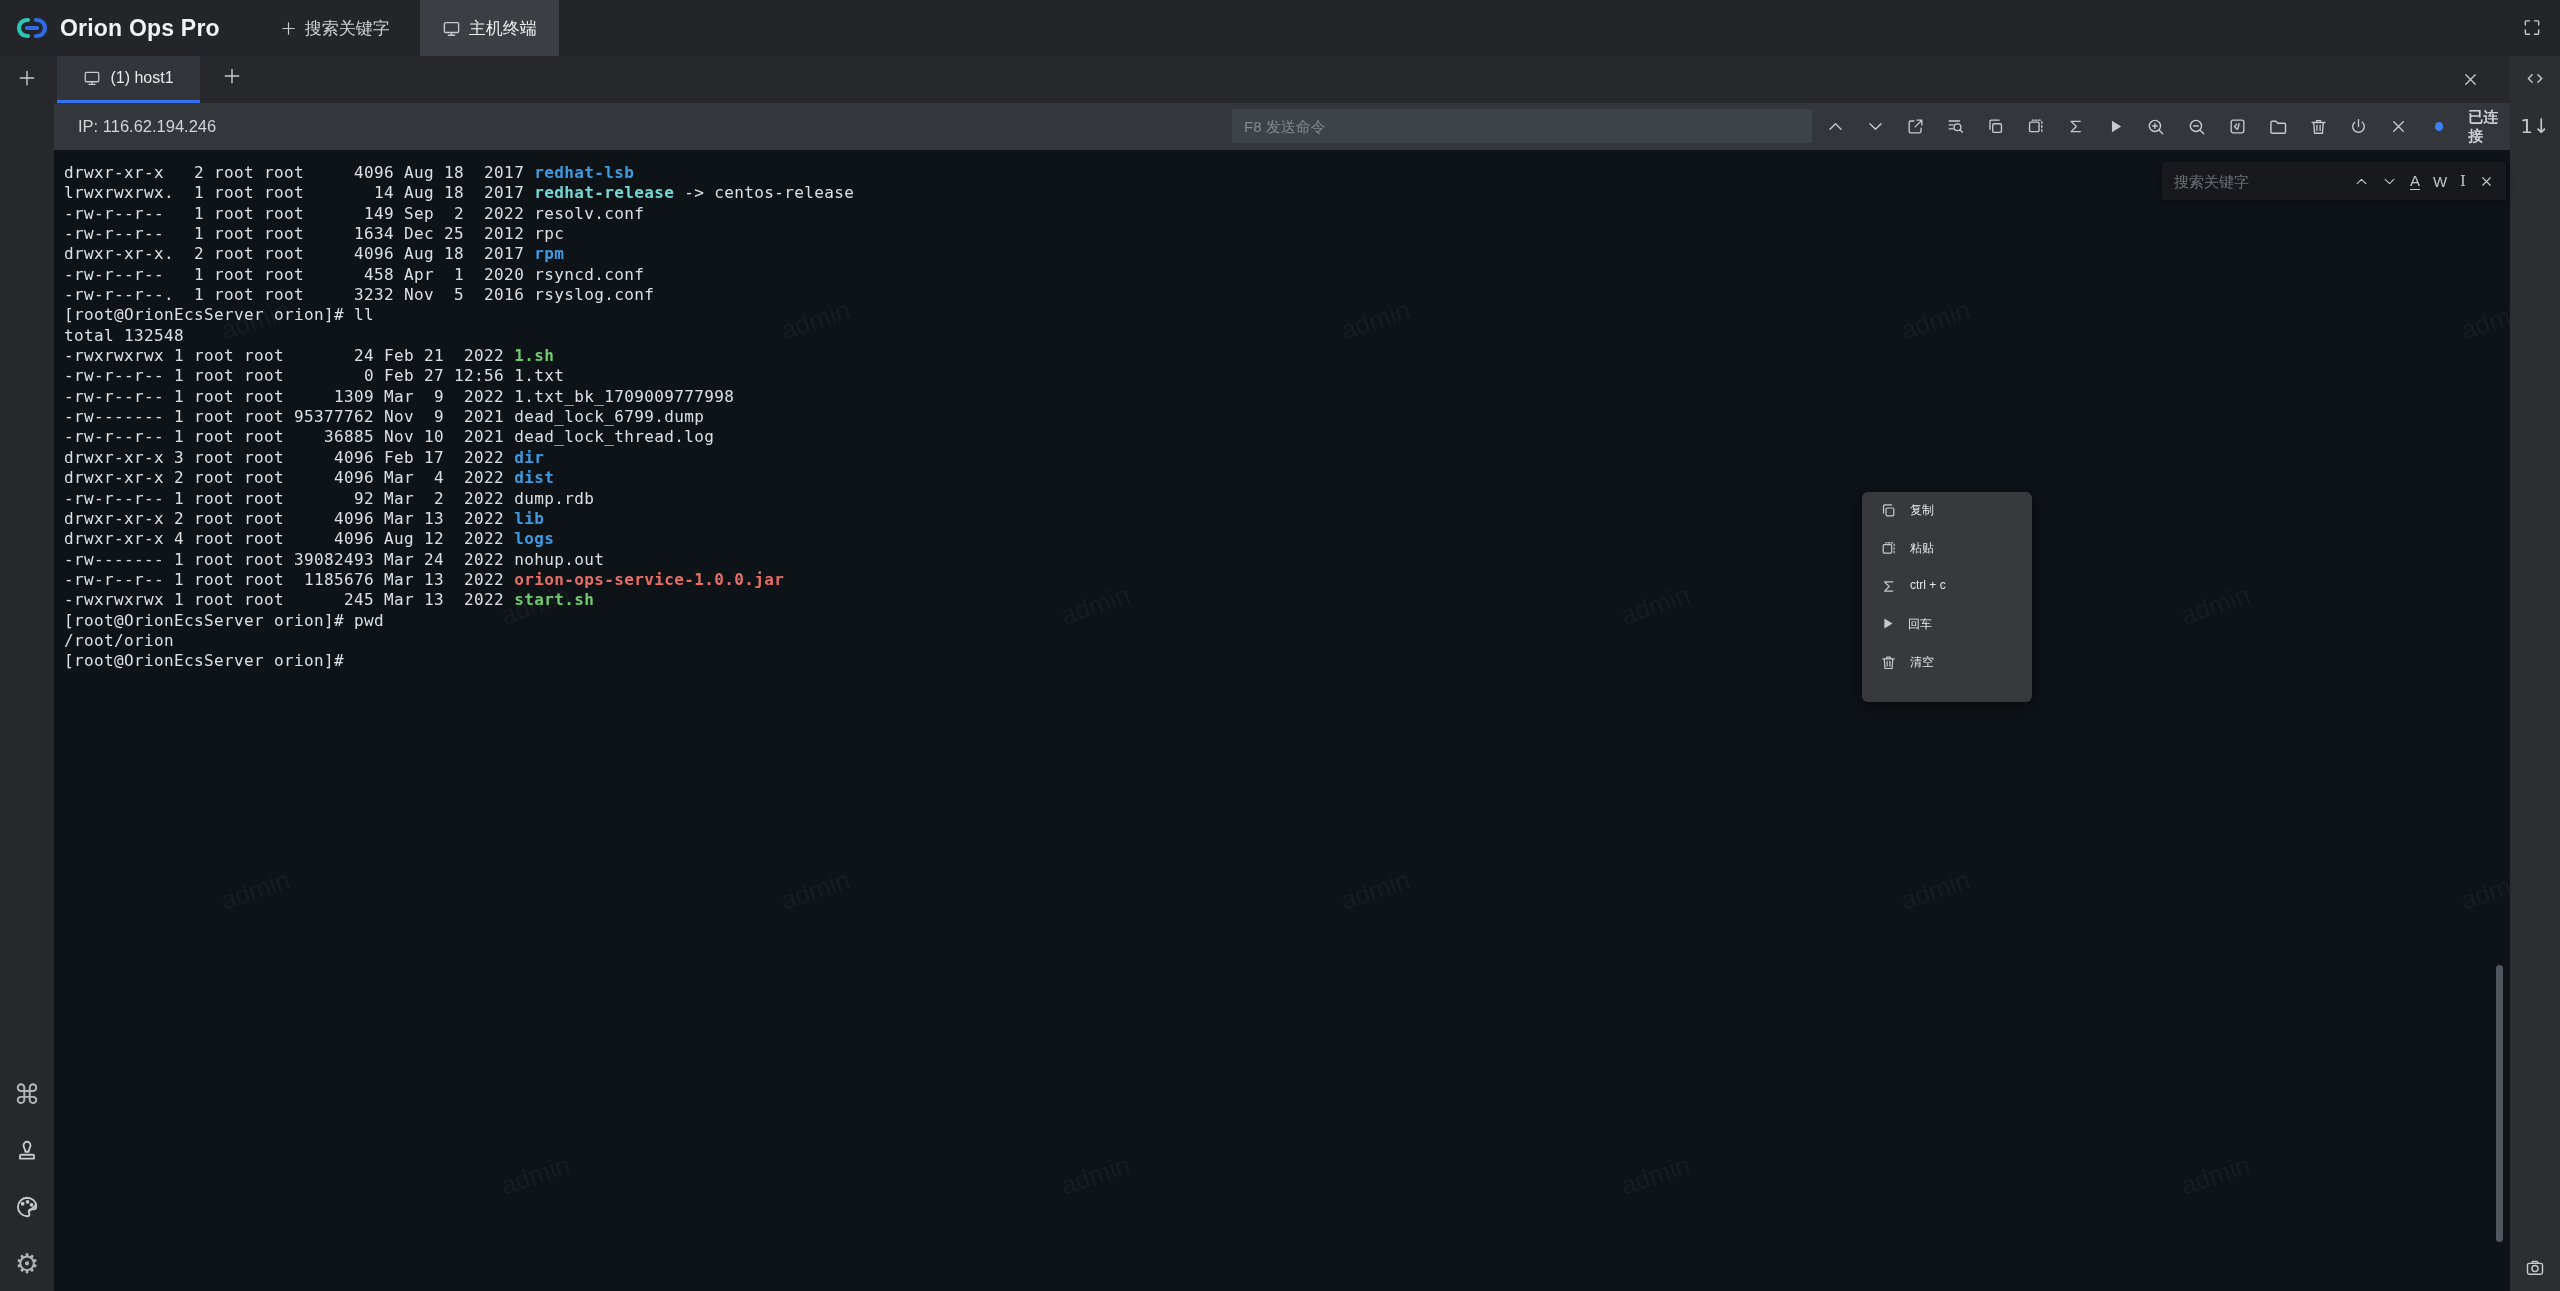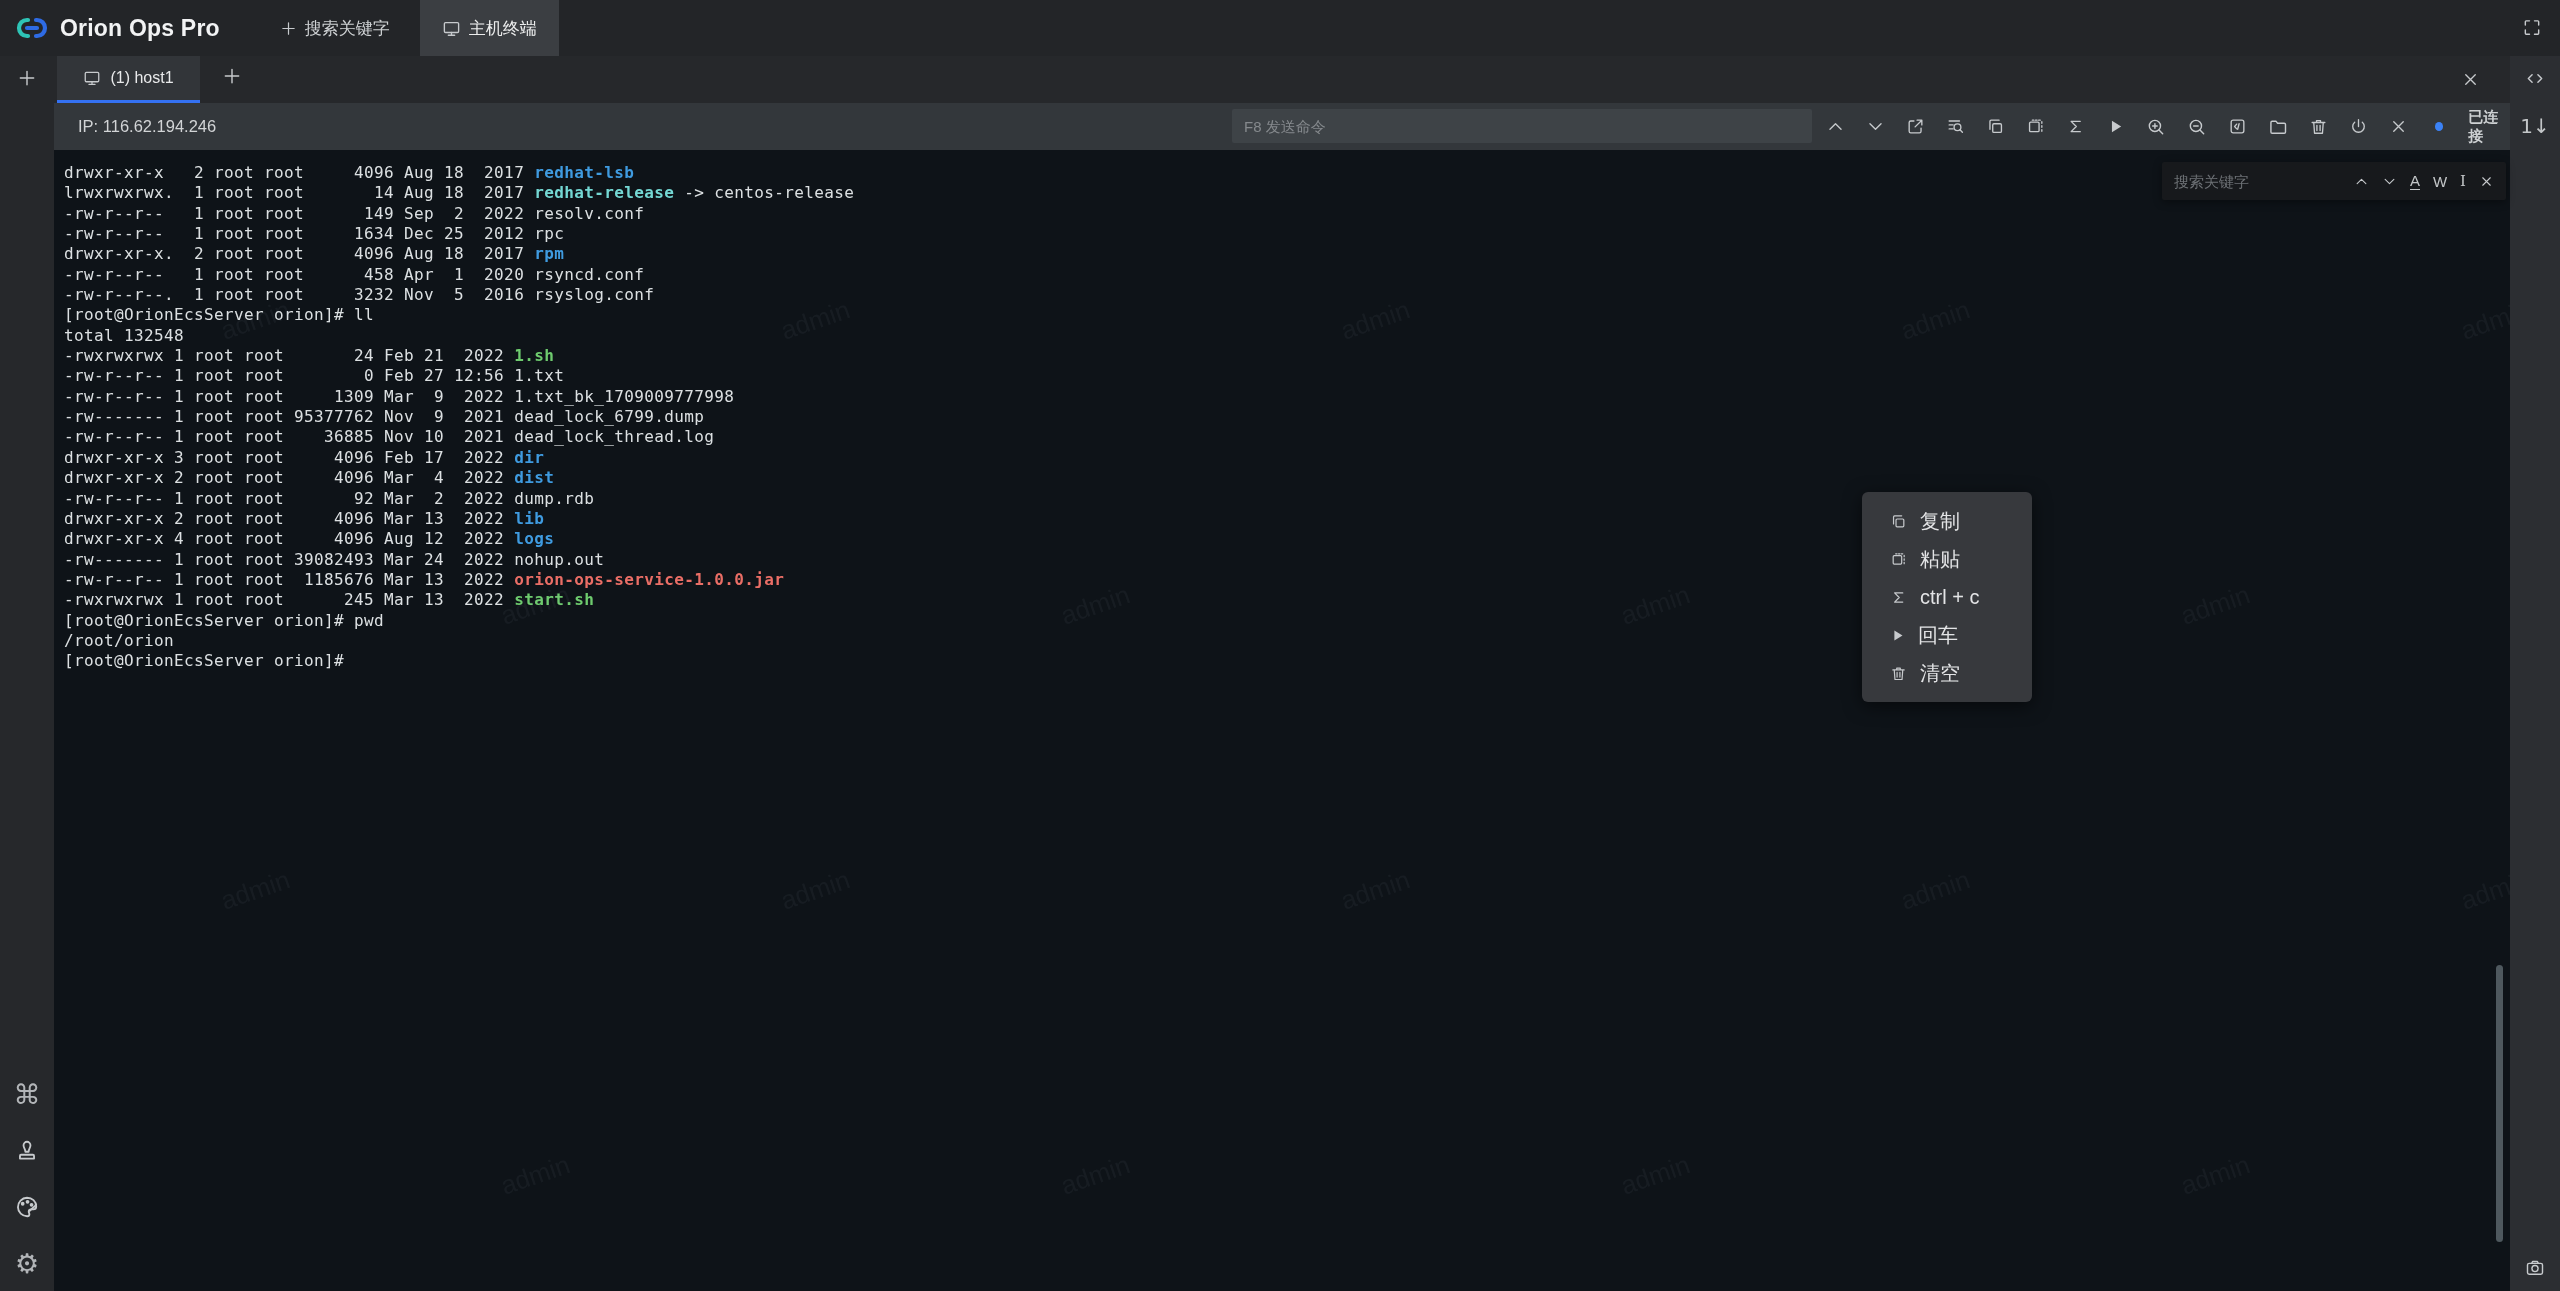--- a/index.html
+++ b/index.html
@@ -74,21 +74,21 @@
                 padding:0 12px;min-width:0;font-family:"Liberation Sans",sans-serif;}
   #search-input::placeholder{color:#6d7175;}
   #search-box .sbtns{display:flex;align-items:center;gap:13px;margin-right:12px;}
   .sbtn{color:#c3c6c8;font-size:15px;cursor:pointer;line-height:1;}
   .sbtn.case{border-bottom:1.5px solid #c3c6c8;padding-bottom:1px;}
   .sbtn.regex{font-family:"DejaVu Serif",serif;font-style:normal;}
 
   
   #context-menu{position:absolute;left:1862px;top:492px;width:170px;background:#37393d;border-radius:6px;
                 padding:10px 0;z-index:20;box-shadow:0 4px 18px rgba(0,0,0,.55);}
-  .cm-item{display:flex;align-items:center;gap:13px;height:38px;padding:0 28px;font-size:20px;
+  .cm-item{display:flex;align-items:flex-start;gap:13px;height:38px;padding:0 18px;font-size:12px;
            color:#e3e4e6;cursor:pointer;}
 
   
   .wm{position:absolute;font-size:26px;color:rgba(190,200,210,.055);transform:rotate(-19deg);
       z-index:3;pointer-events:none;white-space:nowrap;}
 </style>
 </head>
 <body>
 
 <div id="app">

